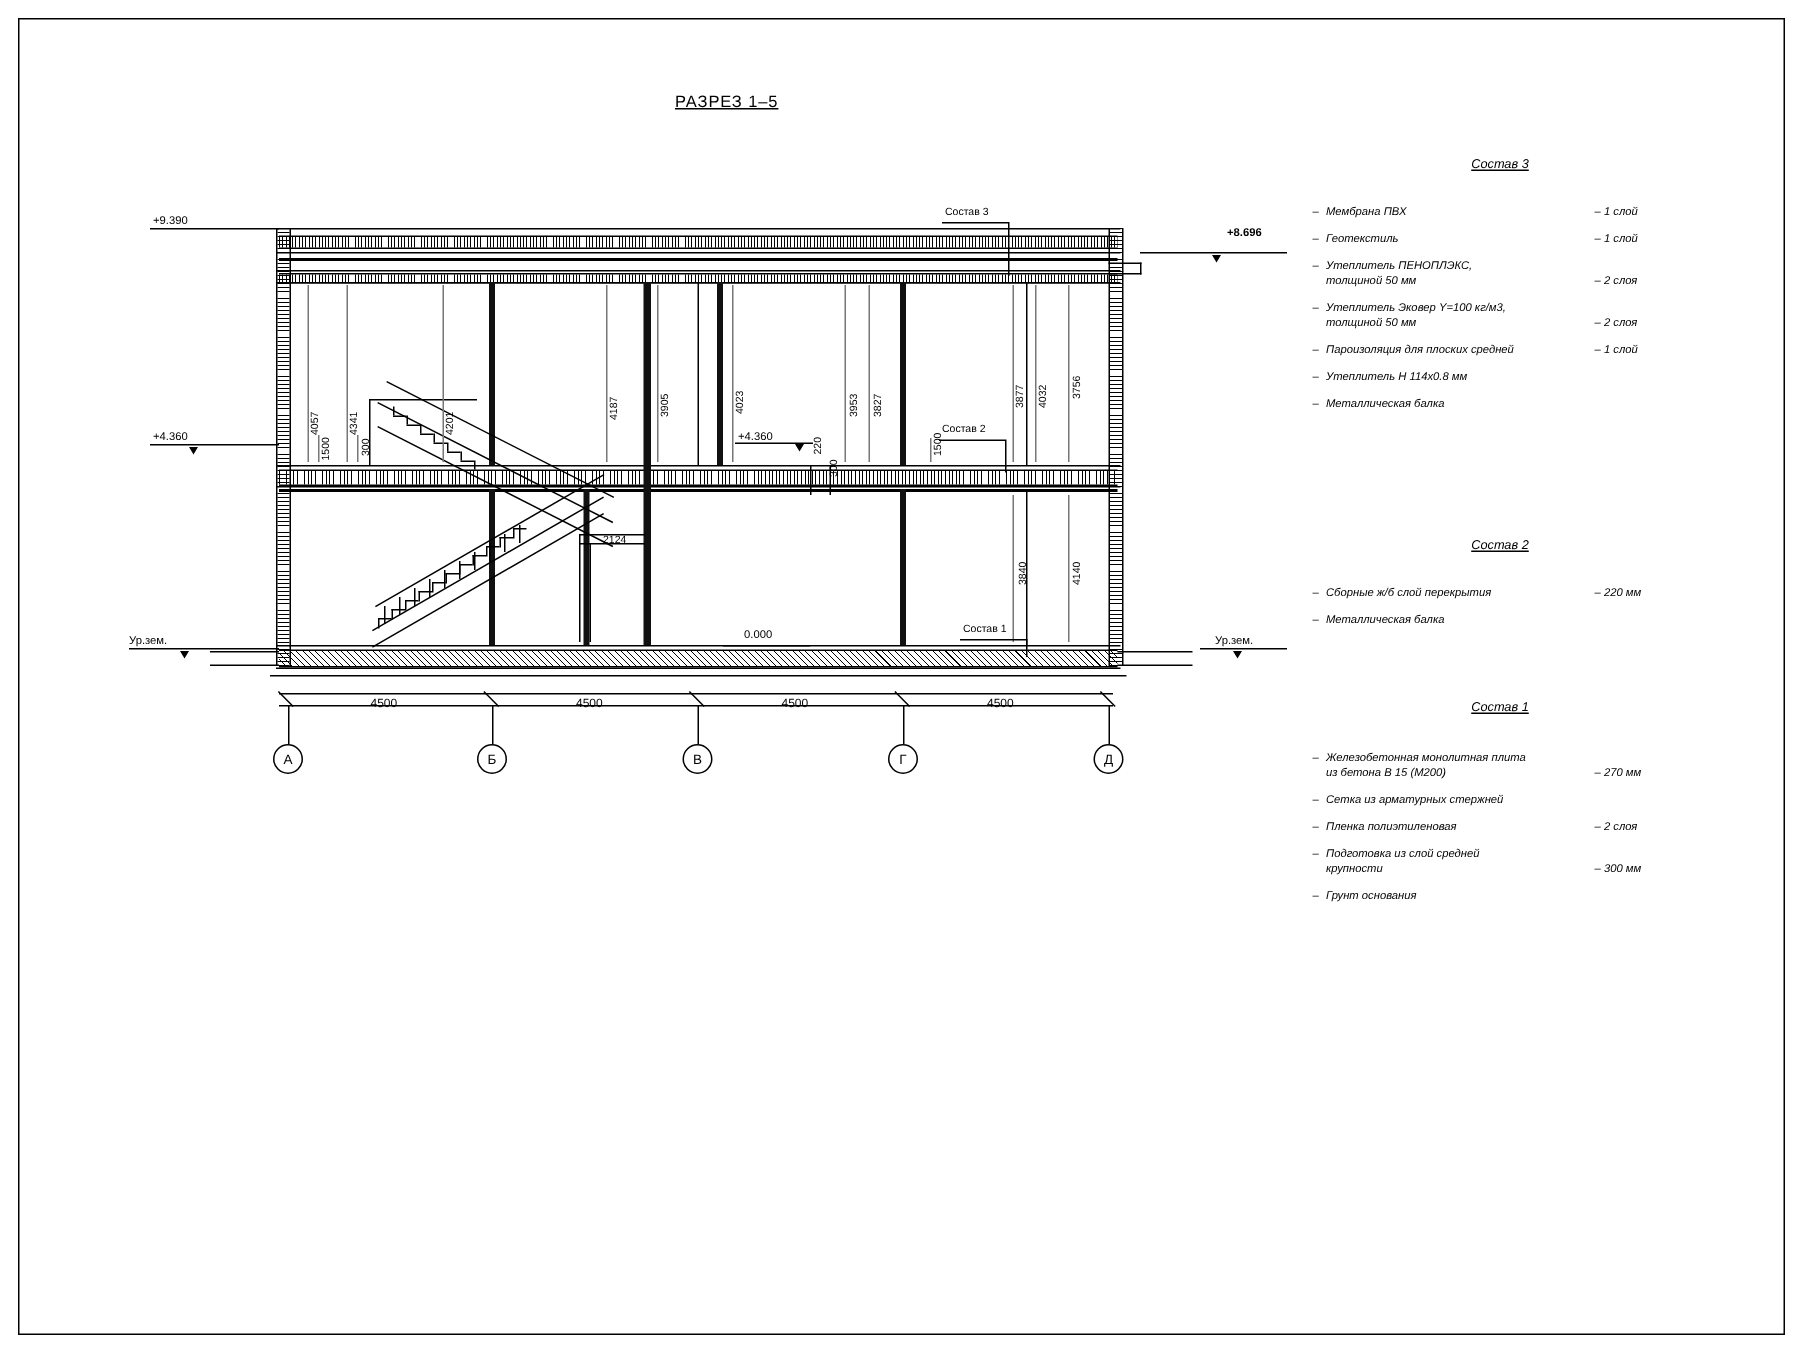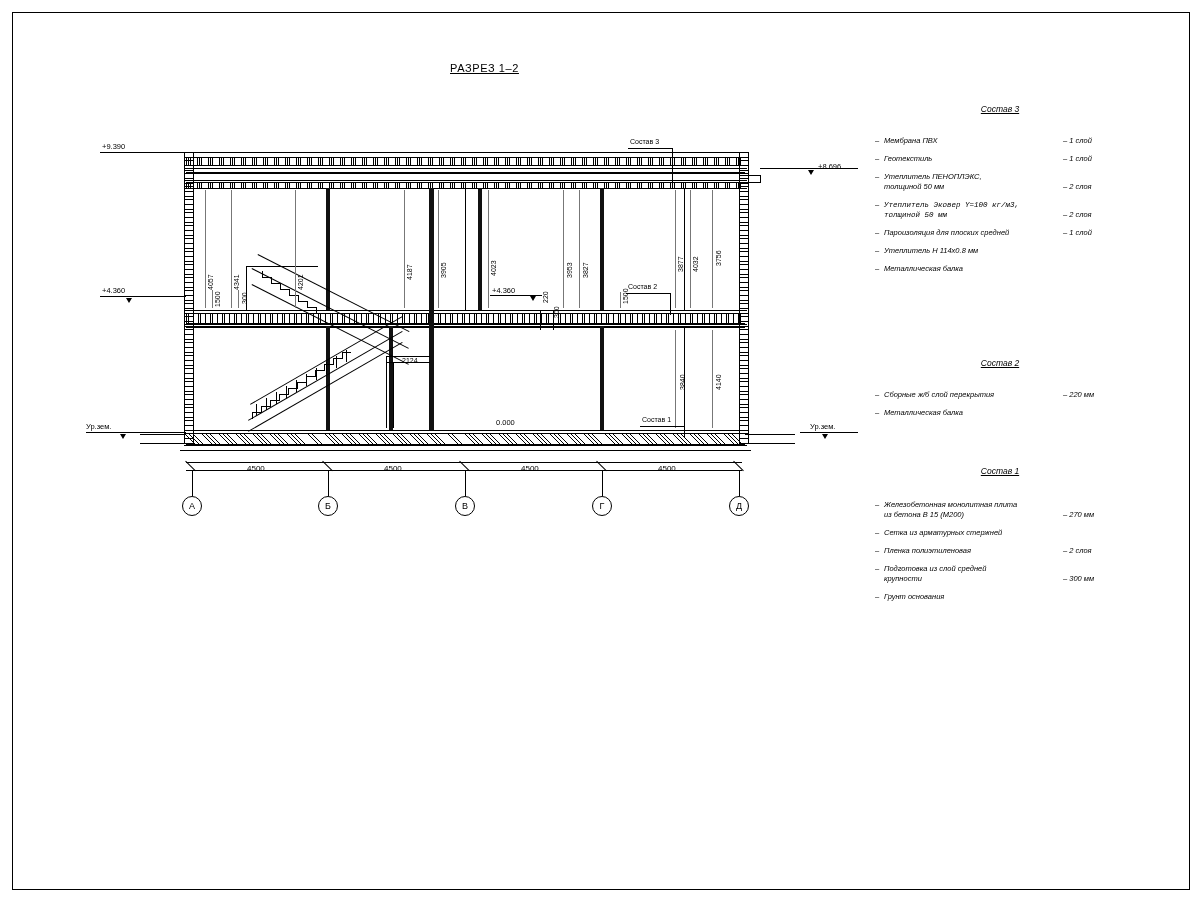--- a/index.html
+++ b/index.html
@@ -43,21 +43,21 @@
   .tagline{position:absolute;background:#000;height:1px;}
   .arrow-dn{position:absolute;width:0;height:0;border-left:3px solid transparent;border-right:3px solid transparent;border-top:5px solid #000;}
   .tick{position:absolute;background:#000;width:1px;height:7px;}
 </style>
 </head>
 <body>
 
 <div class="sheet">
   <div class="frame"></div>
 
-  <div class="title">РАЗРЕЗ 1–2</div>
+  <div class="title">РАЗРЕЗ 1–5</div>
 
   <div class="dwg">
 
     <div class="wall" style="left:184px;top:152px;width:8px;height:292px;"></div>
     <div class="wall" style="left:739px;top:152px;width:8px;height:292px;"></div>
 
     <div class="ln h1" style="left:184px;top:152px;width:563px;"></div>
     <div class="roofband" style="left:186px;top:157px;width:559px;height:7px;"></div>
     <div class="ln h1" style="left:184px;top:168px;width:563px;"></div>
     <div class="ln h2" style="left:186px;top:172px;width:559px;"></div>
@@ -184,21 +184,21 @@
       <div class="ln v1" style="left:675px;top:330px;height:98px;background:#777;"></div>
       <div class="ln v1" style="left:712px;top:330px;height:98px;background:#777;"></div>
       <div class="ln v1" style="left:212px;top:290px;height:18px;background:#777;"></div>
       <div class="ln v1" style="left:238px;top:290px;height:18px;background:#777;"></div>
       <div class="ln v1" style="left:620px;top:292px;height:16px;background:#777;"></div>
     </div>
 
     <div class="lvl" style="left:102px;top:142px;">+9.390</div>
     <div class="ln h1" style="left:100px;top:152px;width:86px;"></div>
 
-    <div class="lvl" style="left:818px;top:162px;">+8.696</div>
+    <div class="lvl" style="left:818px;top:150px;font-weight:bold;">+8.696</div>
     <div class="ln h1" style="left:760px;top:168px;width:98px;"></div>
     <div class="arrow-dn" style="left:808px;top:170px;"></div>
 
     <div class="lvl" style="left:102px;top:286px;">+4.360</div>
     <div class="ln h1" style="left:100px;top:296px;width:86px;"></div>
     <div class="arrow-dn" style="left:126px;top:298px;"></div>
 
     <div class="lvl" style="left:86px;top:422px;">Ур.зем.</div>
     <div class="ln h1" style="left:86px;top:432px;width:100px;"></div>
     <div class="arrow-dn" style="left:120px;top:434px;"></div>
@@ -287,21 +287,21 @@
       <div class="lg-val">– 1 слой</div>
     </div>
     <div class="lg-row">
       <div class="lg-dash">–</div>
       <div class="lg-text" style="white-space:pre-line;">Утеплитель ПЕНОПЛЭКС,
 толщиной 50 мм</div>
       <div class="lg-val" style="padding-top:10px;">– 2 слоя</div>
     </div>
     <div class="lg-row">
       <div class="lg-dash">–</div>
-      <div class="lg-text" style="white-space:pre-line;font-family:Liberation Mono, monospace;">Утеплитель Эковер Y=100 кг/м3,
+      <div class="lg-text" style="white-space:pre-line;">Утеплитель Эковер Y=100 кг/м3,
 толщиной 50 мм</div>
       <div class="lg-val" style="padding-top:10px;">– 2 слоя</div>
     </div>
     <div class="lg-row">
       <div class="lg-dash">–</div>
       <div class="lg-text" style="white-space:pre-line;">Пароизоляция для плоских средней</div>
       <div class="lg-val">– 1 слой</div>
     </div>
     <div class="lg-row">
       <div class="lg-dash">–</div>

